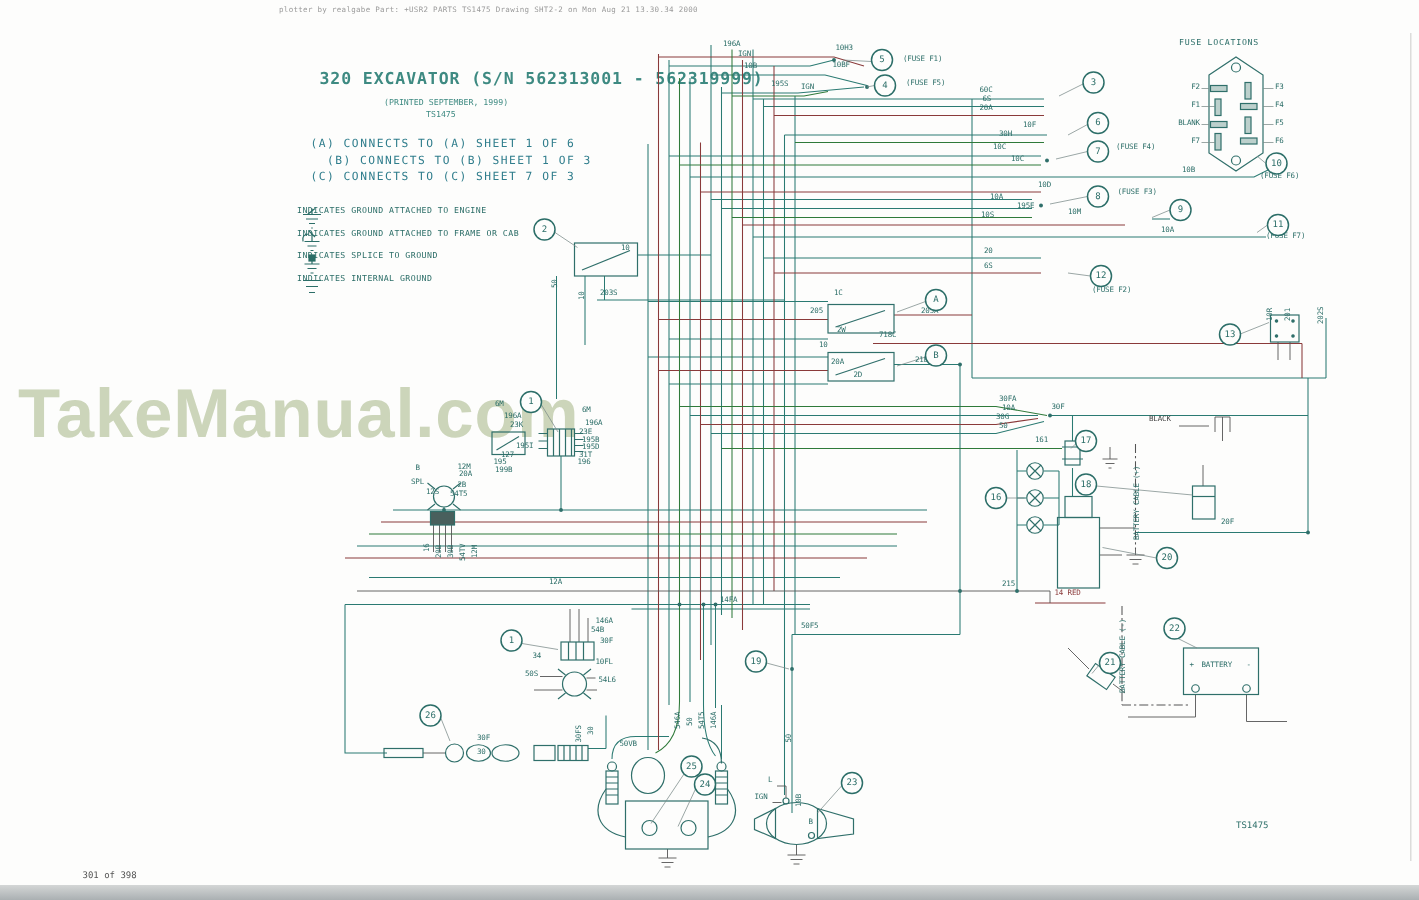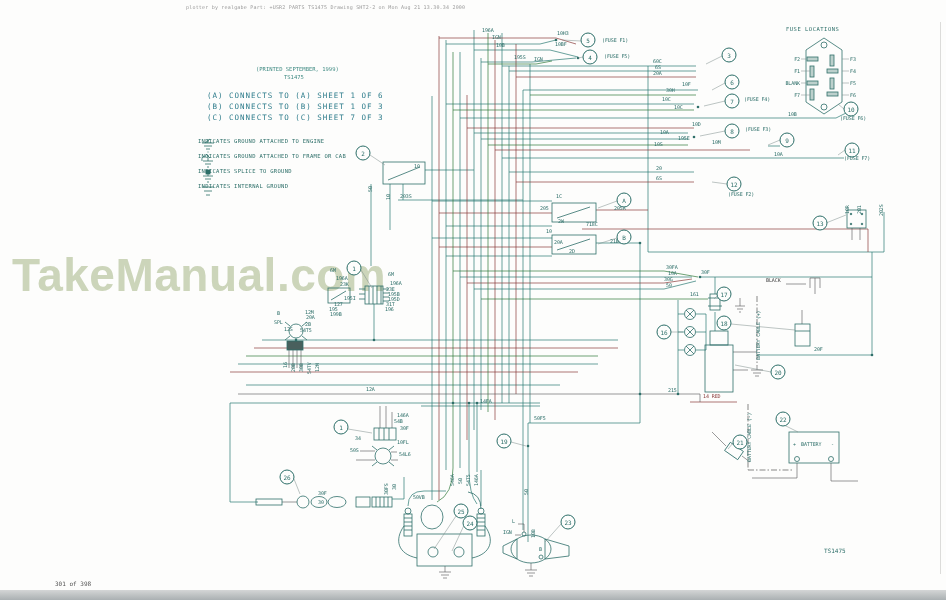--- a/index.html
+++ b/index.html
@@ -44,24 +44,25 @@
   .edgeline{left:940px;top:22px;width:1px;height:552px;background:#dcdcda;}
   svg{position:absolute;left:0;top:0;}
 </style>
 </head>
 <body>
 
 <div id="page">
 
   <div class="abs plotline">plotter by realgabe Part: +USR2 PARTS TS1475 Drawing SHT2-2 on Mon Aug 21 13.30.34 2000</div>
 
+  <div class="abs t2">320 EXCAVATOR (S/N 562313001 - 562319999)</div>
   <div class="abs t3">(PRINTED SEPTEMBER, 1999)</div>
   <div class="abs t4">TS1475</div>
   <div class="abs note" style="left:207px;top:91px">(A) CONNECTS TO (A) SHEET 1 OF 6</div>
-  <div class="abs note" style="left:207px;top:102px">(B) CONNECTS TO (B) SHEET 1 OF 3</div>
+  <div class="abs note" style="left:218px;top:102px">(B) CONNECTS TO (B) SHEET 1 OF 3</div>
   <div class="abs note" style="left:207px;top:113px">(C) CONNECTS TO (C) SHEET 7 OF 3</div>
 
   <div class="abs legrow" style="left:198px;top:138px">
     <svg width="18" height="16">
       <g stroke="#2c6e68" stroke-width="0.8" fill="none">
         <path d="M10 1 V5 M12 1 L7 5 M4 5 H16 M6 8 H14 M8 11 H12 M9.5 14 H10.5"></path>
       </g>
     </svg>
     <span class="legtxt">INDICATES GROUND ATTACHED TO ENGINE</span>
   </div>

